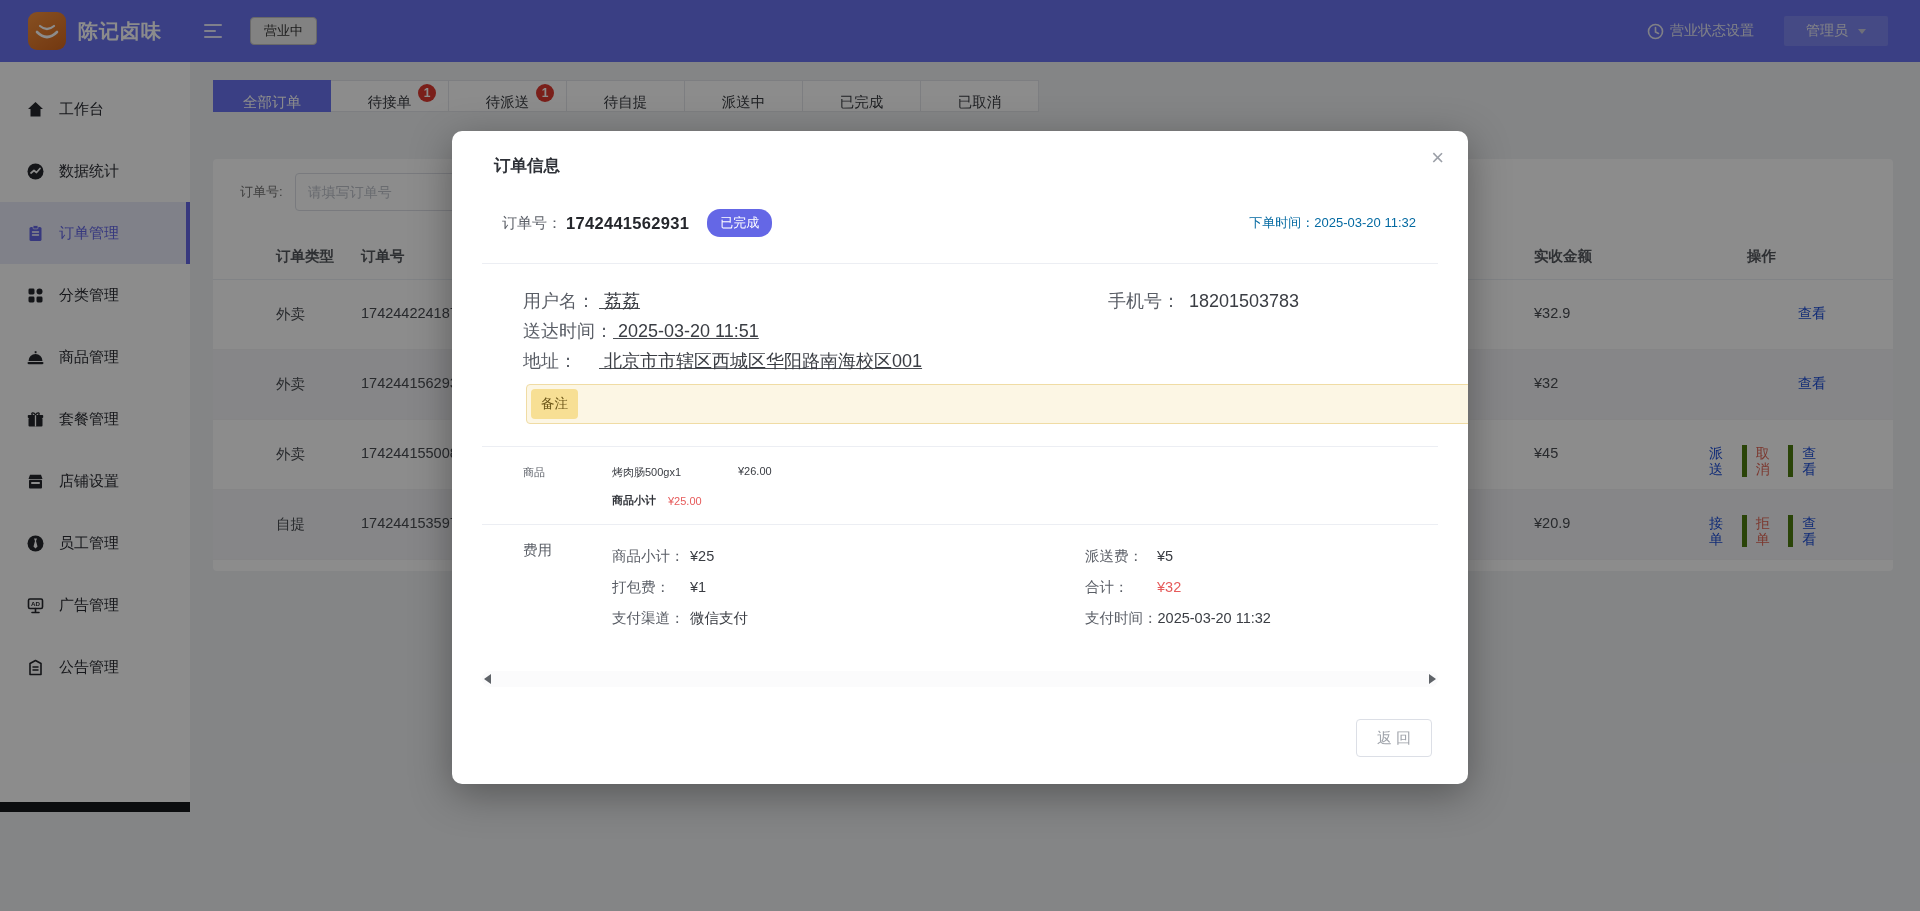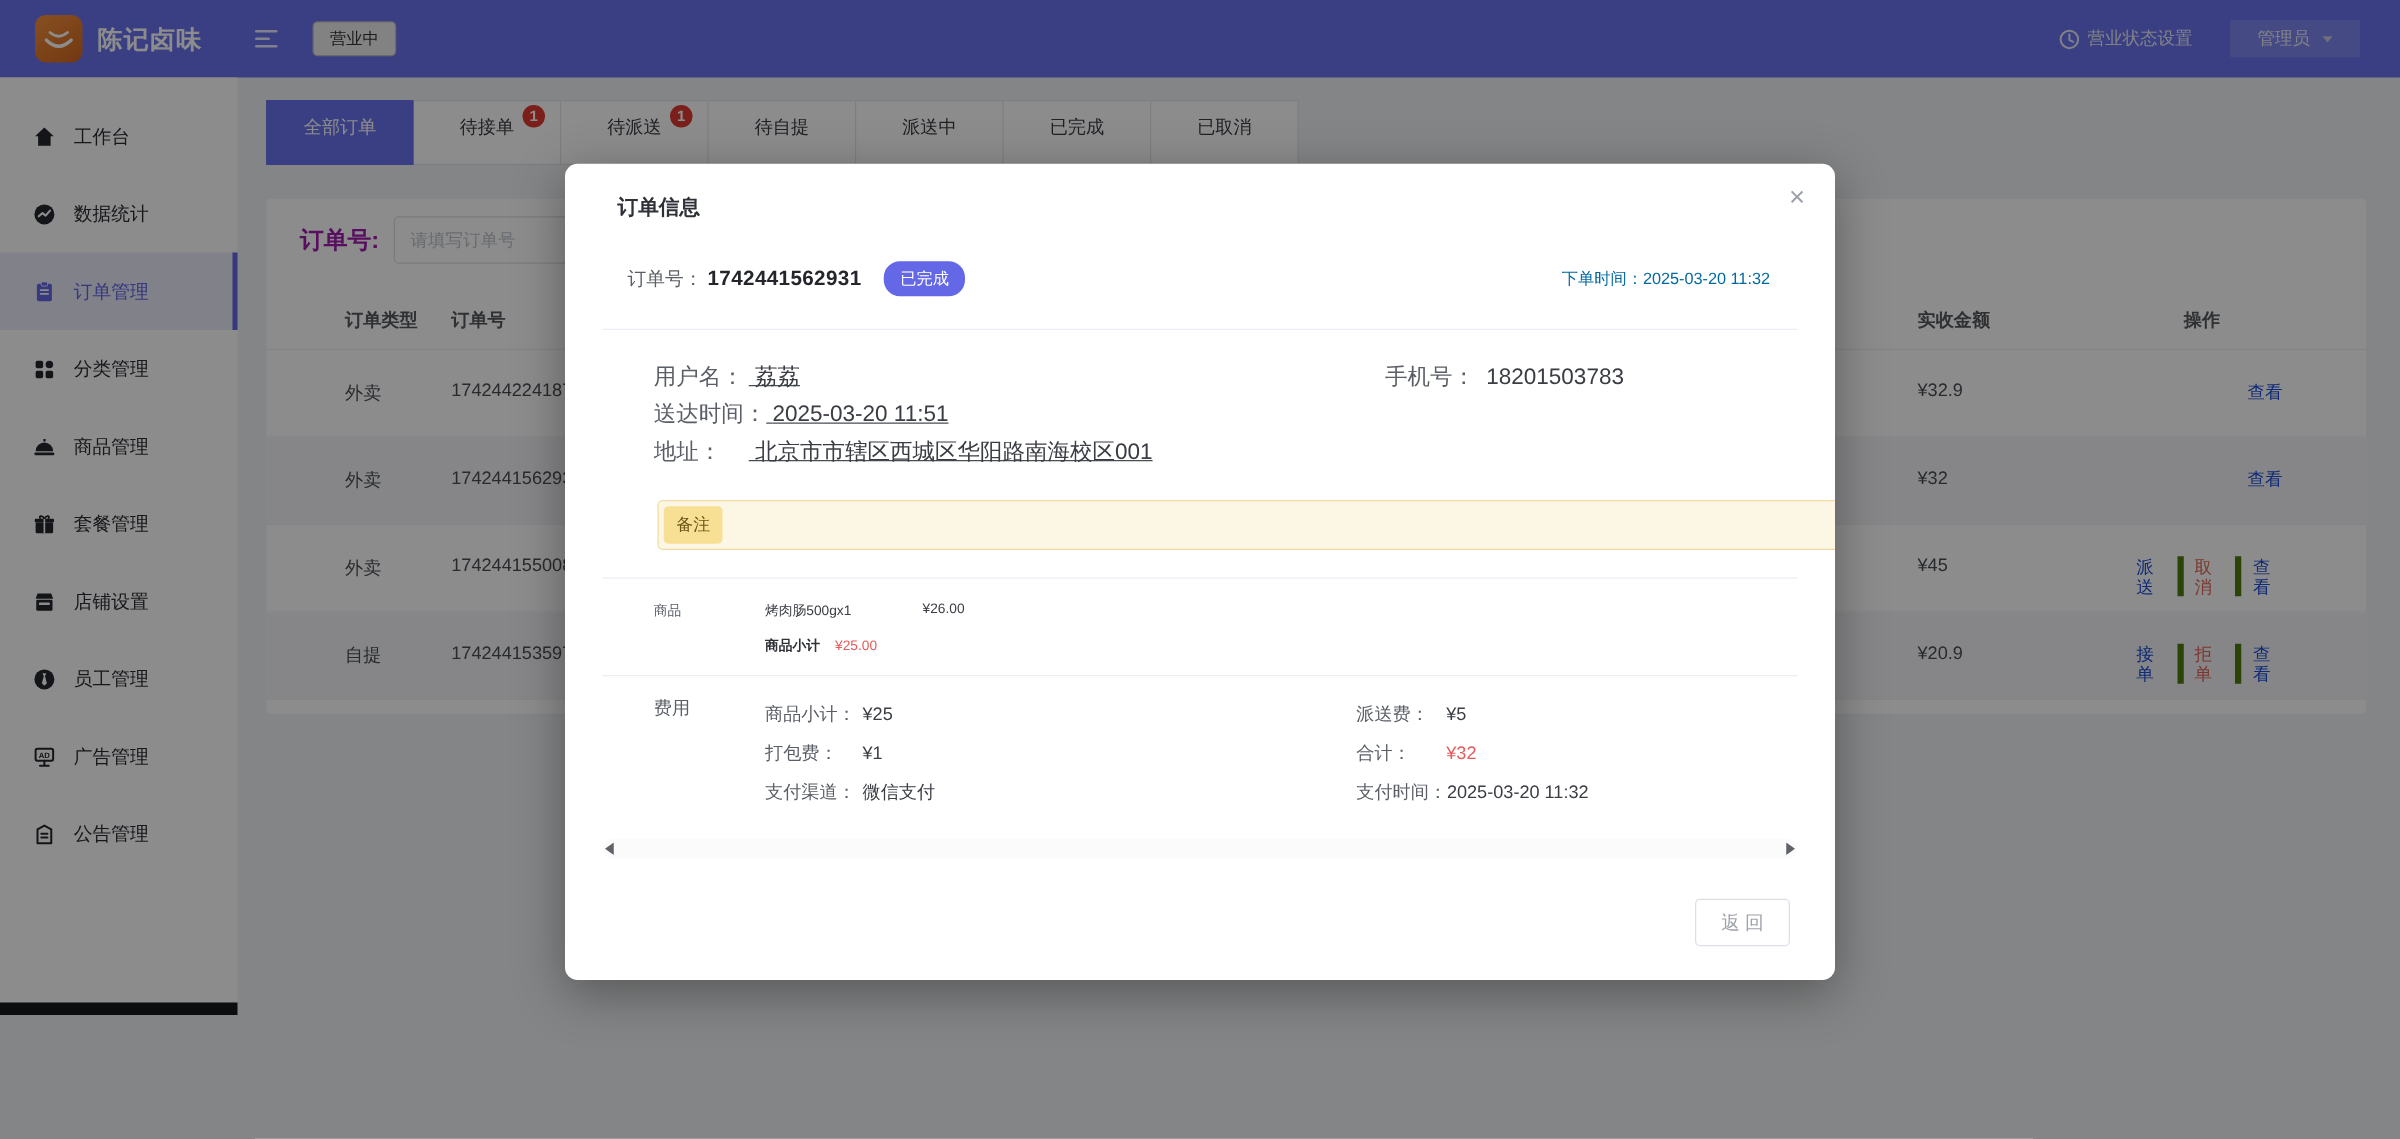--- a/index.html
+++ b/index.html
@@ -26,28 +26,28 @@
   .side { position:absolute; left:0; top:62px; width:190px; height:750px; background:#FFFFFF; z-index:1; padding-top:16px; }
   .s-item { height:62px; display:flex; align-items:center; padding-left:26px; color:#2B2D33; font-size:15px; cursor:pointer; position:relative; }
   .s-item .ic { width:19px; height:19px; margin-right:14px; flex:none; color:#25272C; display:flex; align-items:center; }
   .s-item.active { background:#E9EBFA; color:#6467E6; }
   .s-item.active .ic { color:#6467E6; }
   .s-item.active::after { content:""; position:absolute; right:0; top:0; width:4px; height:100%; background:#6467E6; }
   .side-bottom { position:absolute; left:0; bottom:0; width:190px; height:10px; background:#17181D; }
 
   
   .tabs { position:absolute; left:213px; top:80px; display:flex; z-index:1; }
-  .tab { min-width:118px; height:52px; line-height:42px; text-align:center; background:#FFFFFF; border:1px solid #E3E6EC; border-left:none; color:#3A3D42; font-size:14.5px; position:relative; padding:0 12px; cursor:pointer; }
+  .tab { min-width:118px; height:32px; line-height:42px; text-align:center; background:#FFFFFF; border:1px solid #E3E6EC; border-left:none; color:#3A3D42; font-size:14.5px; position:relative; padding:0 12px; cursor:pointer; }
   .tab:first-child { border-left:1px solid #E3E6EC; }
   .tab.active { background:#6B74F0; border-color:#6B74F0; color:#FFFFFF; }
   .tab .cnt { position:absolute; top:3px; right:12px; width:18px; height:18px; border-radius:50%; background:#DF3A30; color:#FFF; font-size:12px; line-height:18px; text-align:center; font-weight:bold; }
 
   .card { position:absolute; left:213px; top:159px; width:1680px; height:412px; background:#FFFFFF; border-radius:4px; z-index:1; }
   .filter { position:absolute; left:27px; top:14px; display:flex; align-items:center; }
-  .filter .flabel { font-size:19px; color:#a21caf; font-weight:bold; margin-right:12px; }
+  .filter .flabel { font-size:13px; color:#737373; font-weight:normal; margin-right:12px; }
   .filter input { width:210px; height:38px; border:1px solid #DCDFE6; border-radius:4px; padding:0 12px; font-size:14px; color:#333; outline:none; font-family:"Liberation Sans",sans-serif; }
   .filter input::placeholder { color:#BFC3CB; }
   .thead { position:absolute; left:0; top:76px; width:100%; height:45px; border-bottom:1px solid #EBEEF5; }
   .thead span { position:absolute; top:12px; font-size:14.5px; font-weight:bold; color:#55585E; }
   .th-type { left:63px; } .th-no { left:148px; } .th-amt { left:1321px; } .th-op { left:1534px; }
   .trow { position:absolute; left:0; width:100%; height:70px; border-bottom:1px solid #F2F3F5; }
   .trow.striped { background:#F4F5F7; }
   .trow span { position:absolute; top:25px; font-size:14.5px; color:#4A4D53; }
   .td-type { left:63px; } .td-no { left:148px; } .td-amt { left:1321px; }
   .actions { position:absolute; left:1487px; top:25px; width:126px; display:flex; justify-content:flex-end; }
@@ -66,21 +66,21 @@
   .m-ol-label { font-size:15px; color:#5A5E66; }
   .m-ol-no { font-size:16.5px; font-weight:bold; color:#24262B; margin-left:4px; letter-spacing:0.3px; }
   .m-status { margin-left:18px; background:#6467E6; color:#FFFFFF; font-size:13px; padding:5px 13px; border-radius:13px; }
   .m-ol-right { margin-left:auto; font-size:13px; color:#0369a1; }
   .m-div { border:none; border-top:1px solid #ECEEF3; margin:0 30px; }
   .m-info { padding:22px 52px 0 71px; }
   .i-row { position:relative; line-height:30px; font-size:18px; color:#4A4D53;text-decoration:underline; }
   .i-label { display:inline-block; min-width:76px; color:#5A5E66; }
   .i-val { color:#3A3D43; }
   .i-phone { position:absolute; left:585px; top:0; }
-  .note-box { margin:24px 0 22px 3px; width:957px; height:40px; background:#FCF6E4; border:1px solid #F0DCA4; border-radius:4px; padding:4px; }
+  .note-box { margin:8px 0 22px 3px; width:957px; height:40px; background:#FCF6E4; border:1px solid #F0DCA4; border-radius:4px; padding:4px; }
   .note-tag { display:inline-block; background:#F7DF94; border-radius:4px; padding:6px 10px; font-size:13.5px; color:#6B5618; }
   .m-goods { padding:18px 52px 16px 71px; font-size:11px; }
   .g-row { display:flex; }
   .g-label { width:89px; color:#5A5E66; }
   .g-name { width:126px; color:#3A3D43; }
   .g-price { color:#3A3D43; }
   .g-sub { margin-top:13px; padding-left:89px; display:flex; align-items:center; }
   .g-sub-label { font-weight:bold; color:#2E3137; margin-right:12px; }
   .red { color:#E65B5B; }
   .m-fees { padding:16px 52px 0 71px; position:relative; font-size:14.5px; }

